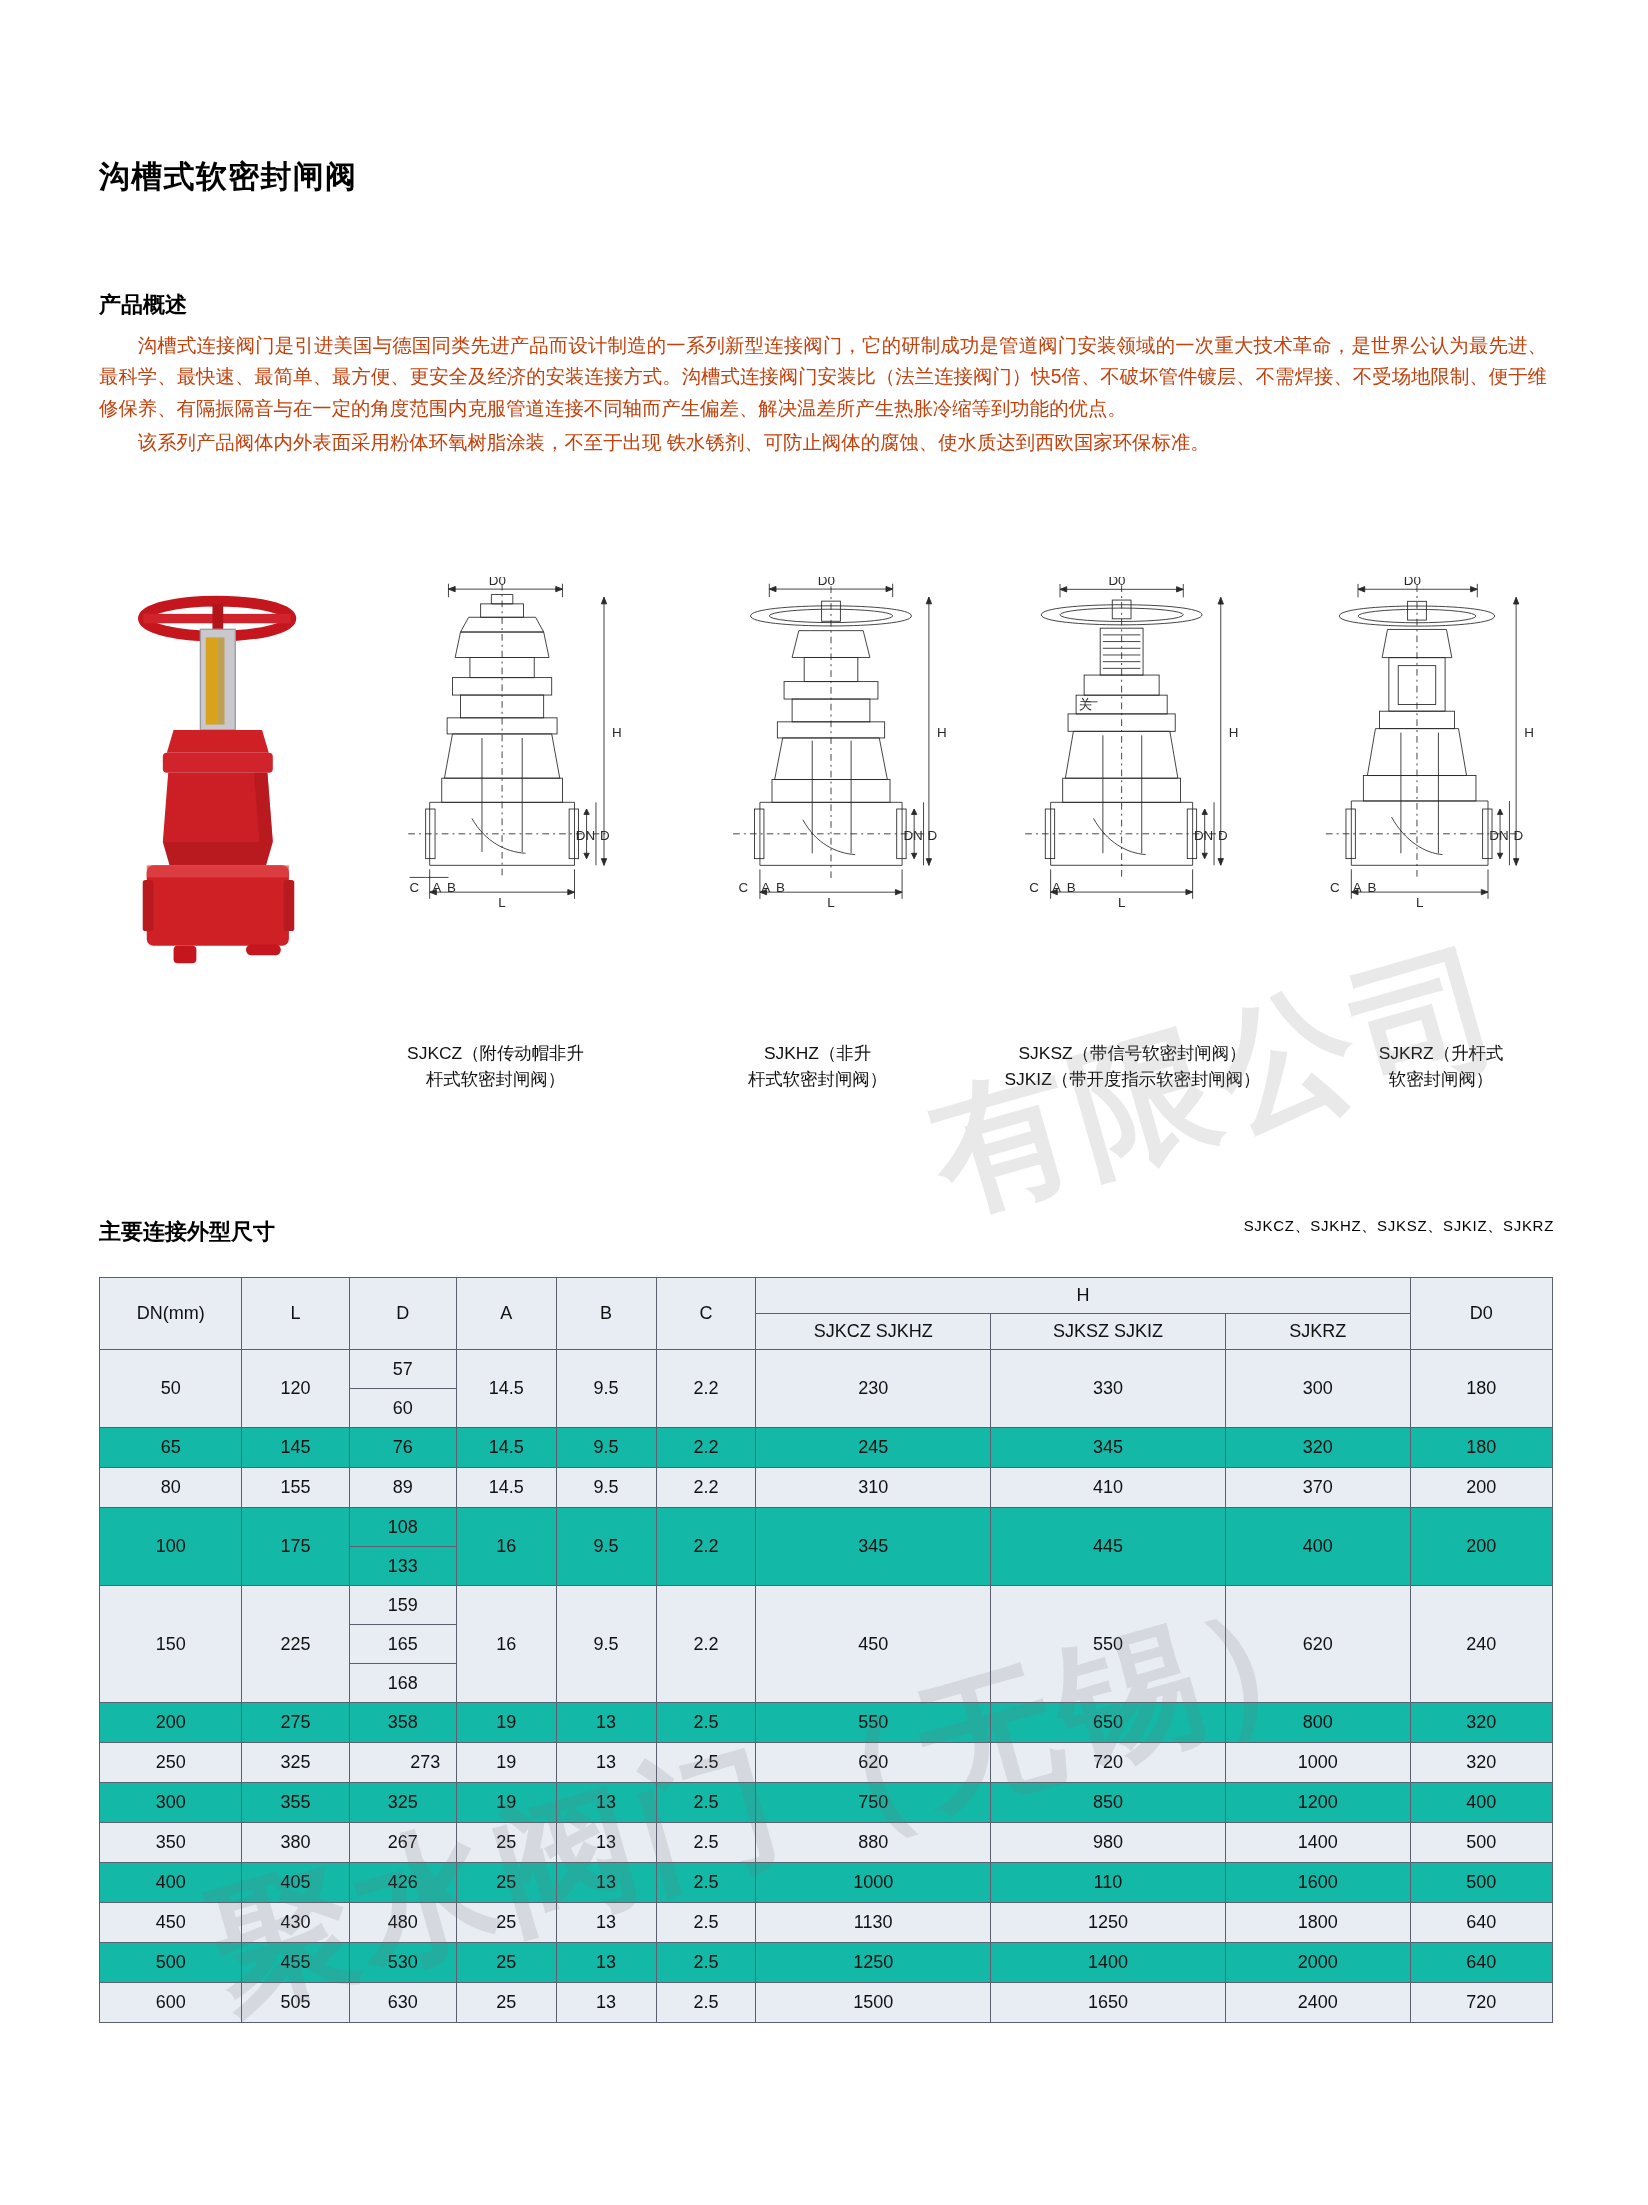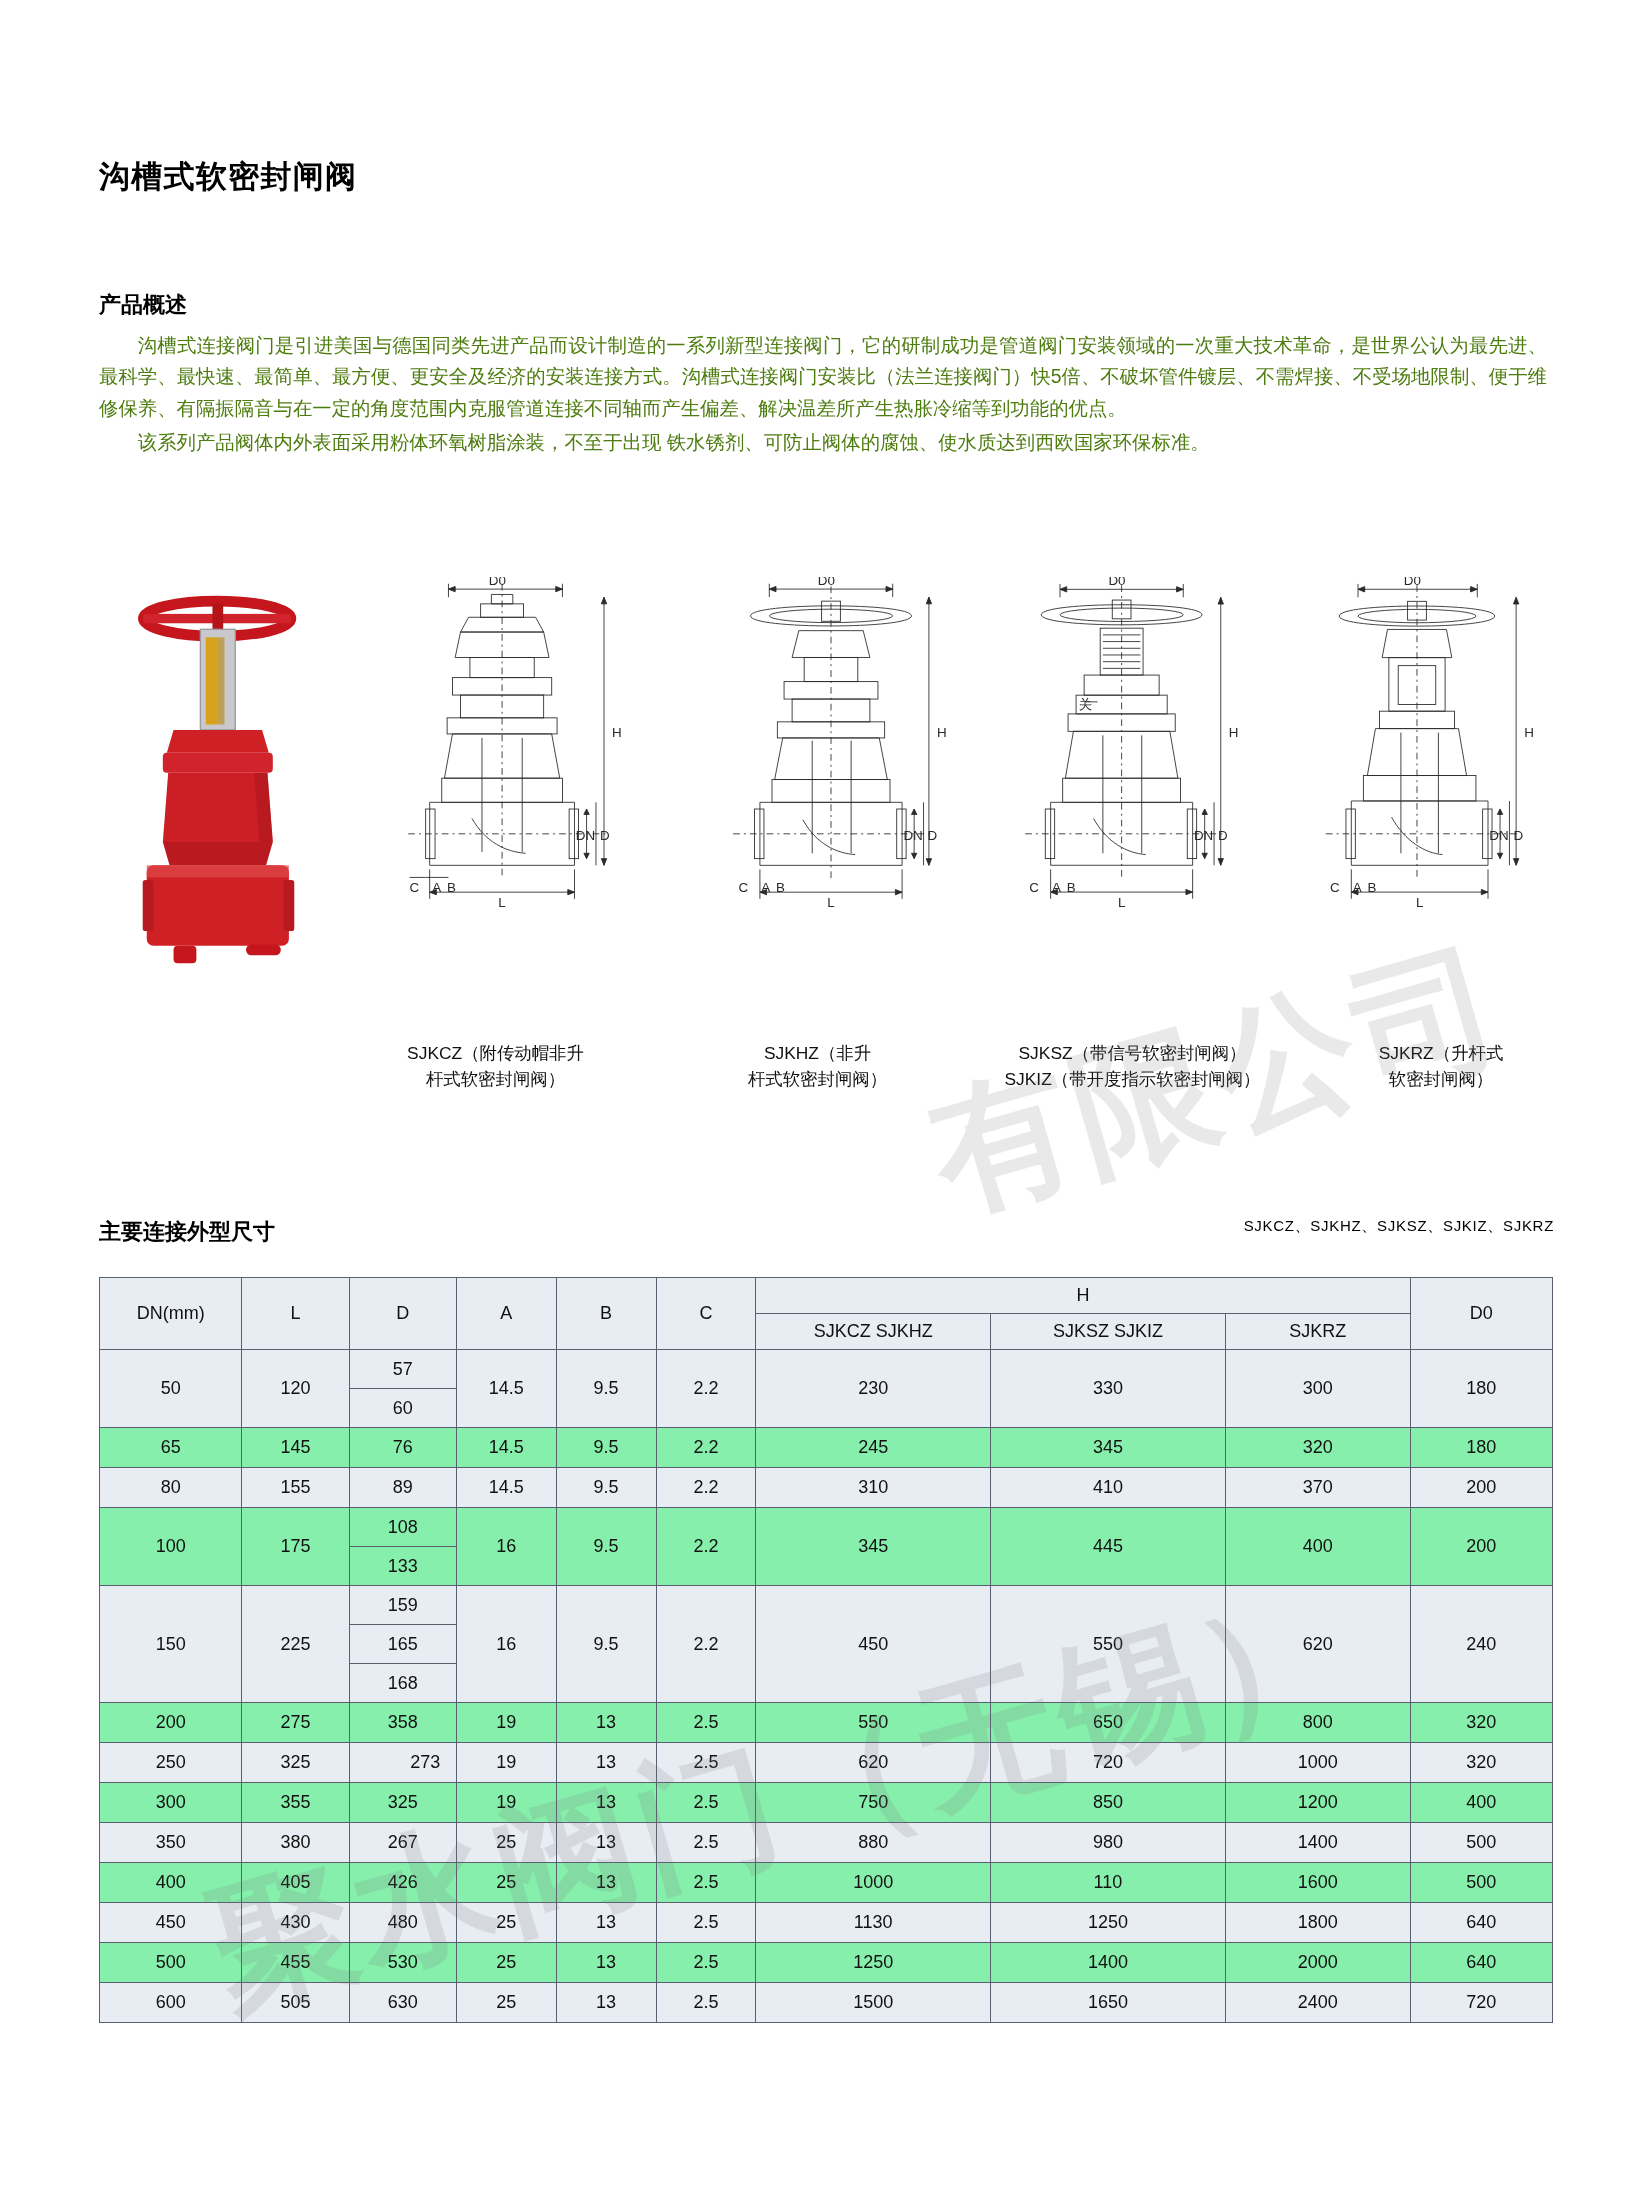--- a/index.html
+++ b/index.html
@@ -41,21 +41,21 @@
     color: #000;
   }
   
   .body-text {
     position: absolute;
     left: 99px;
     top: 330px;
     width: 1448px;
     font-size: 19.4px;
     line-height: 1.62;
-    color: #4d7c0f;
+    color: #c2410c;
     text-align: justify;
   }
   .body-text p {
     margin: 0 0 2.7px 0;
     text-indent: 2em;
   }
   
   .figures {
     position: absolute;
     left: 80px;
@@ -124,21 +124,21 @@
   }
   .spec-table thead th {
     background: #e8ecf3;
     font-size: 18px;
     height: 35px;
   }
   .spec-table tbody tr.alt td {
     background: #e8ecf3;
   }
   .spec-table tbody tr.plain td {
-    background: #86efac;
+    background: #14b8a6;
   }
   .sub-cell {
     padding: 0 !important;
     height: auto !important;
   }
   .sub-cell div {
     border-bottom: 0.7px solid #5b5f70;
     height: 38px;
     line-height: 38px;
   }

